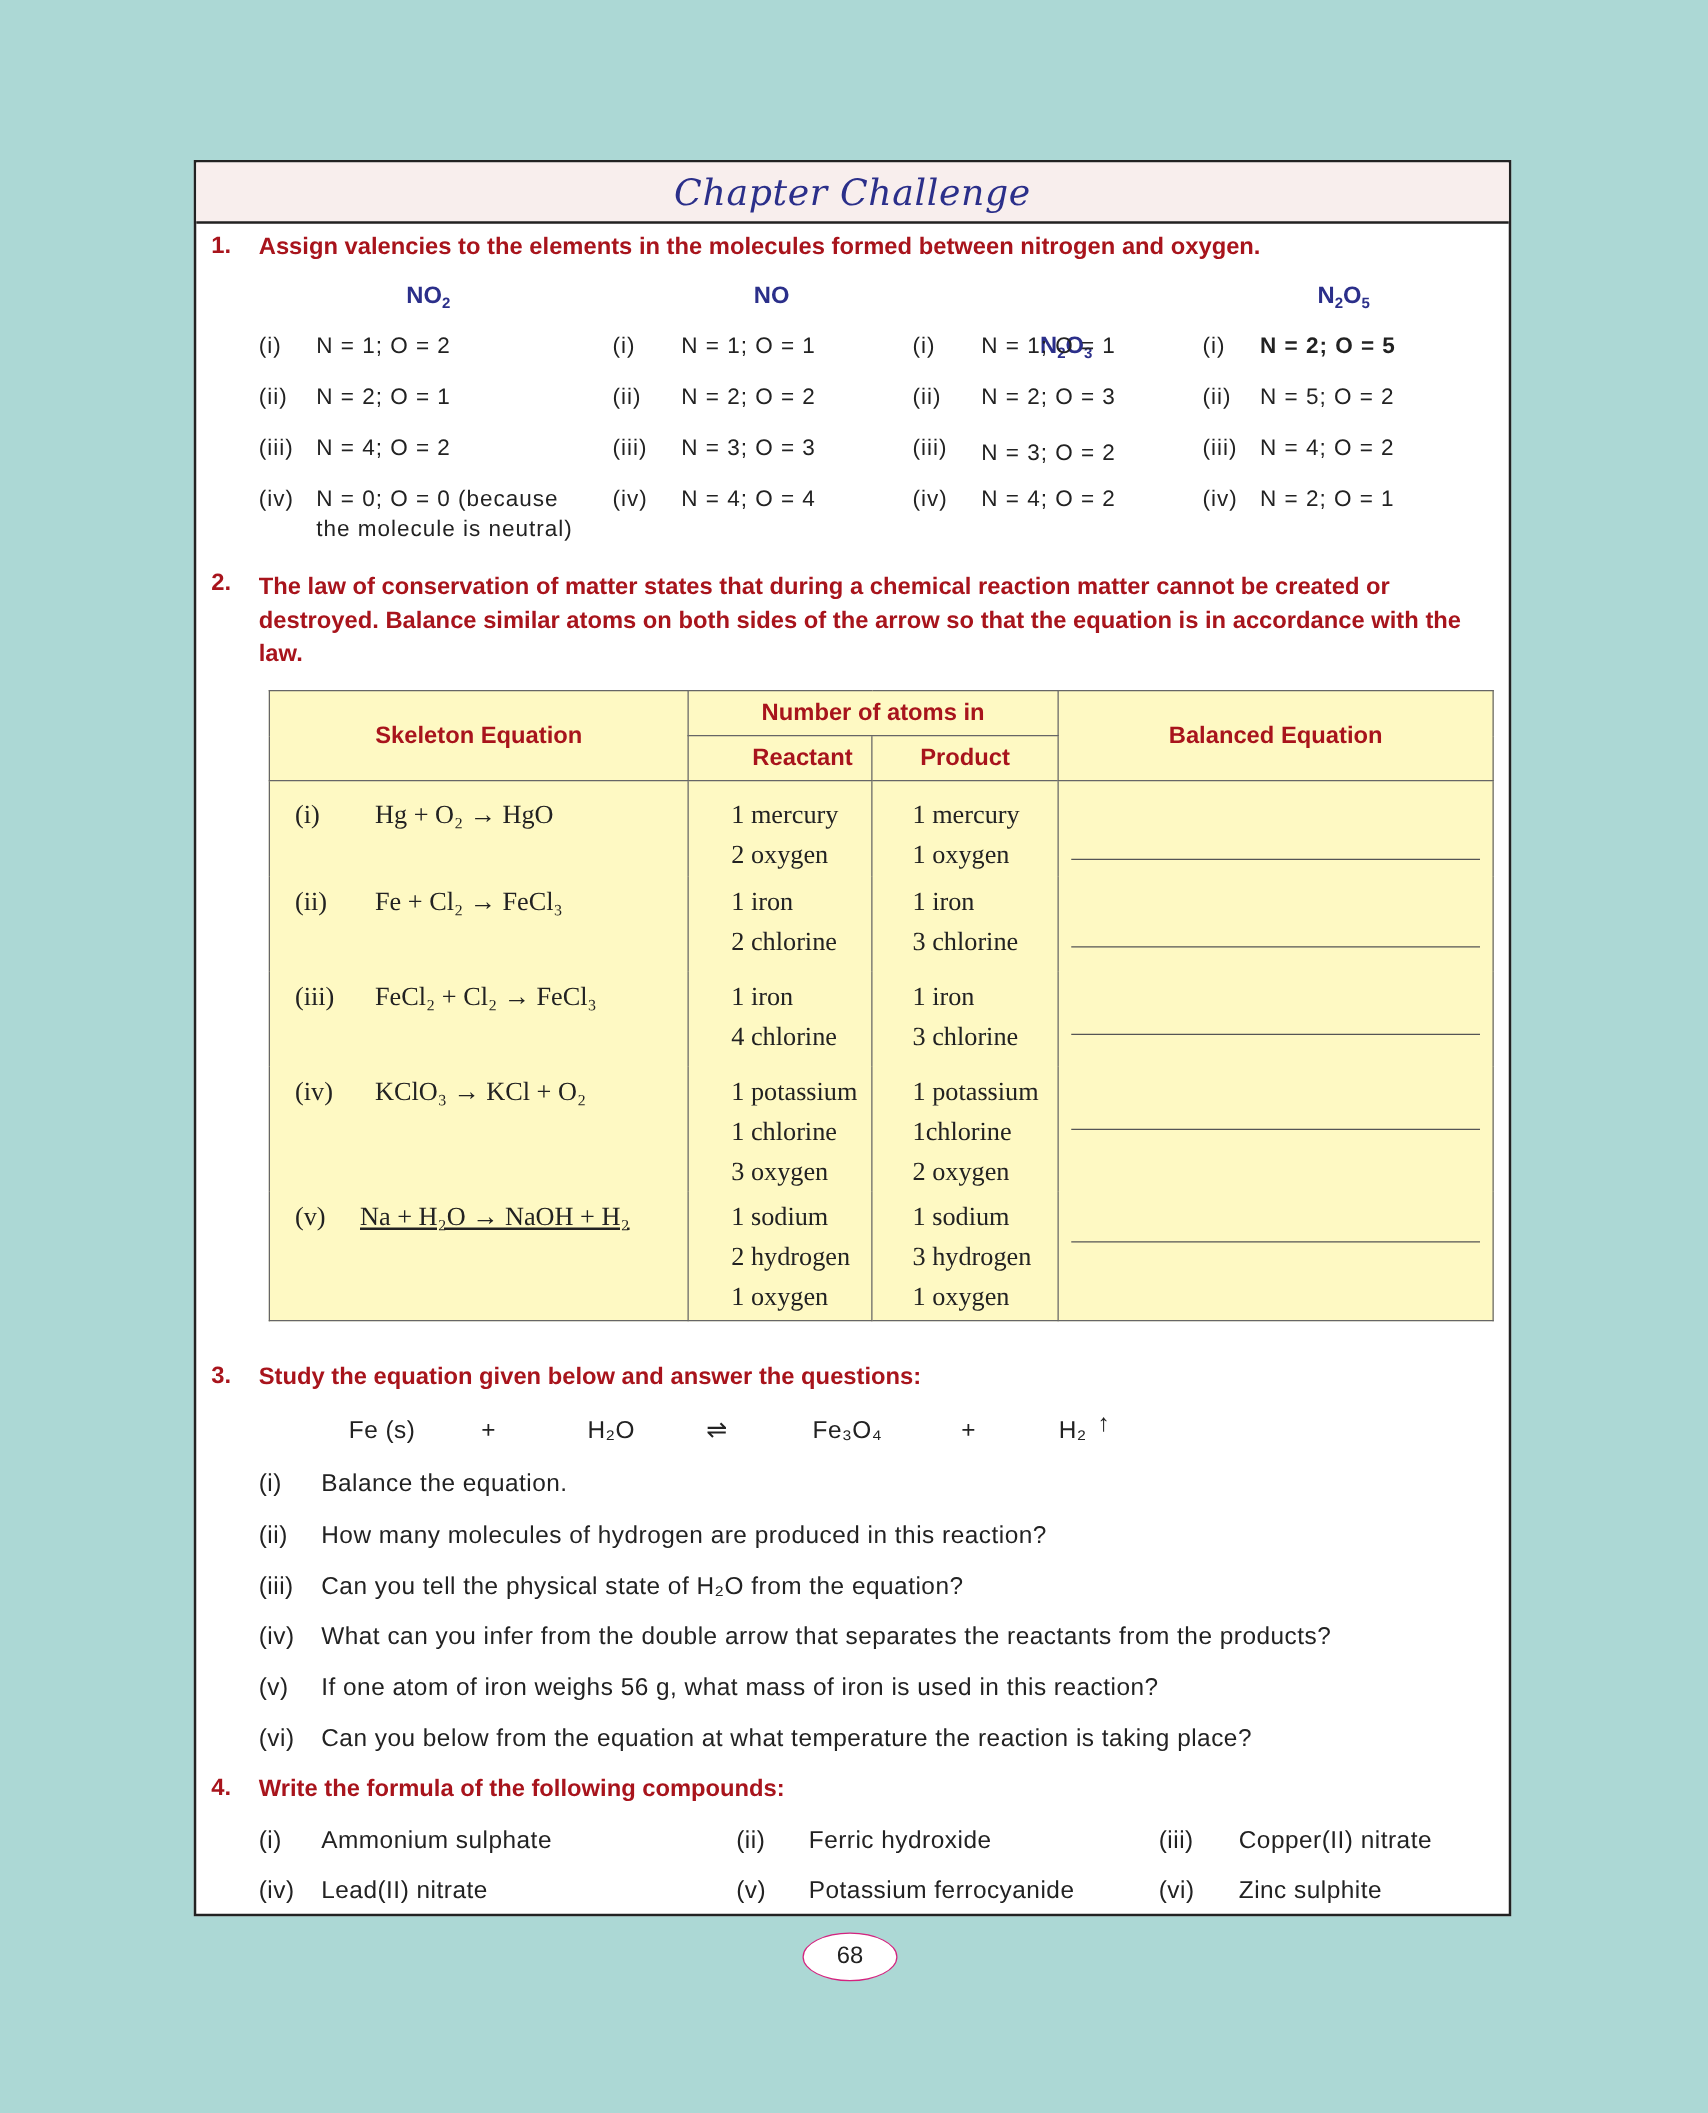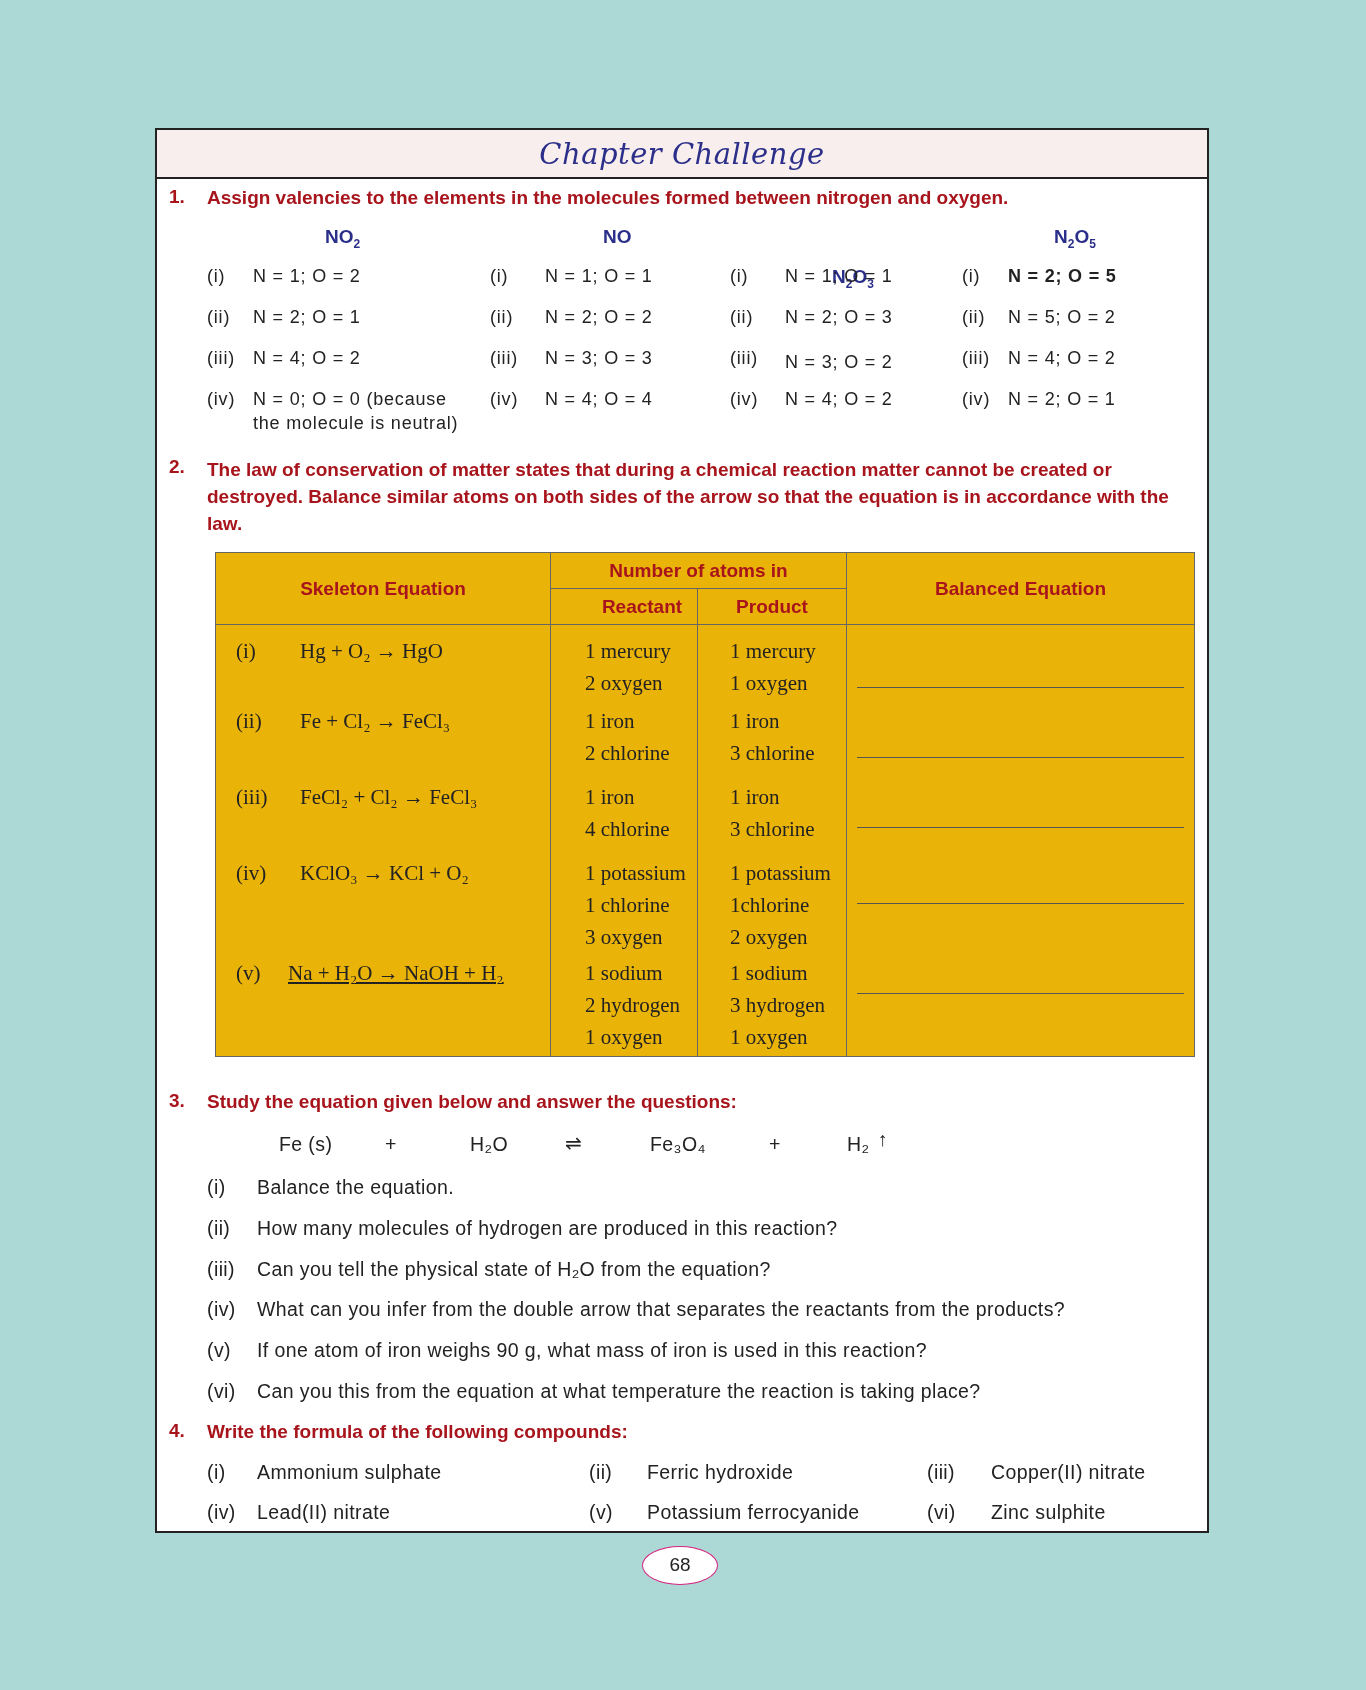--- a/index.html
+++ b/index.html
@@ -8,21 +8,21 @@
   .panel { position: absolute; left: 155px; top: 128px; width: 1054px; height: 1405px; background: #ffffff; border: 2px solid #222; }
   .title-bar { position: absolute; left: 0; top: 0; width: 100%; height: 49px; background: #f8eeed; border-bottom: 2px solid #222; text-align: center; }
   .title { font-family: "DejaVu Serif", serif; font-style: italic; color: #2b2f8a; font-size: 29px; line-height: 49px; letter-spacing: 0.5px; }
   .abs { position: absolute; white-space: nowrap; }
   .q-head { color: #a8141c; font-weight: bold; font-size: 19px; }
   .q-num { position: absolute; left: 12px; }
   .q-text { position: absolute; left: 50px; line-height: 27px; white-space: normal; }
   .mol { color: #2b2f8a; font-weight: bold; font-size: 19px; }
   .mol sub { font-size: 12px; }
   .opt { font-size: 18px; color: #222; letter-spacing: 0.8px; }
-  table.eq { position: absolute; left: 58px; top: 422px; width: 980px; border-collapse: collapse; background: #eab308; }
+  table.eq { position: absolute; left: 58px; top: 422px; width: 980px; border-collapse: collapse; background: #fef9c3; }
   table.eq th { color: #a8141c; font-size: 19px; font-weight: bold; border: 1.5px solid #666; height: 36px; }
   table.eq td { border-left: 1.5px solid #666; border-right: 1.5px solid #666; vertical-align: top; font-family: "Liberation Serif", serif; font-size: 21px; color: #222; }
   table.eq tr.last td { border-bottom: 1.5px solid #666; }
   .cell-lines div { height: 32px; line-height: 32px; }
   .bal-line { position: absolute; left: 10px; right: 10px; border-top: 1.5px solid #555; }
   .body-text { font-size: 19.5px; color: #222; letter-spacing: 0.4px; }
   .page-num { position: absolute; left: 642px; top: 1546px; width: 76px; height: 39px; border: 1.5px solid #d4237f; border-radius: 50%; background: #fff; text-align: center; line-height: 36px; font-size: 19px; color: #222; }
 </style>
 </head>
 <body>
@@ -217,23 +217,23 @@
   <div id="q3-items">
       <span class="abs body-text" style="left:50px; top:1046px;">(i)</span>
       <span class="abs body-text" style="left:100px; top:1046px;">Balance the equation.</span>
       <span class="abs body-text" style="left:50px; top:1086.8px;">(ii)</span>
       <span class="abs body-text" style="left:100px; top:1086.8px;">How many molecules of hydrogen are produced in this reaction?</span>
       <span class="abs body-text" style="left:50px; top:1127.6px;">(iii)</span>
       <span class="abs body-text" style="left:100px; top:1127.6px;">Can you tell the physical state of H₂O from the equation?</span>
       <span class="abs body-text" style="left:50px; top:1168.4px;">(iv)</span>
       <span class="abs body-text" style="left:100px; top:1168.4px;">What can you infer from the double arrow that separates the reactants from the products?</span>
       <span class="abs body-text" style="left:50px; top:1209.2px;">(v)</span>
-      <span class="abs body-text" style="left:100px; top:1209.2px;">If one atom of iron weighs 90 g, what mass of iron is used in this reaction?</span>
+      <span class="abs body-text" style="left:100px; top:1209.2px;">If one atom of iron weighs 56 g, what mass of iron is used in this reaction?</span>
       <span class="abs body-text" style="left:50px; top:1250px;">(vi)</span>
-      <span class="abs body-text" style="left:100px; top:1250px;">Can you this from the equation at what temperature the reaction is taking place?</span>
+      <span class="abs body-text" style="left:100px; top:1250px;">Can you below from the equation at what temperature the reaction is taking place?</span>
     </div>
 
   <div class="abs q-head" style="left:0; top:1290px; width:100%; height:28px;">
     <span class="q-num">4.</span>
     <span class="q-text" style="top:0; white-space:nowrap; line-height:24px;">Write the formula of the following compounds:</span>
   </div>
 
   <div id="q4-items">
       <span class="abs body-text" style="left:50px; top:1331px;">(i)</span>
       <span class="abs body-text" style="left:100px; top:1331px;">Ammonium sulphate</span>

